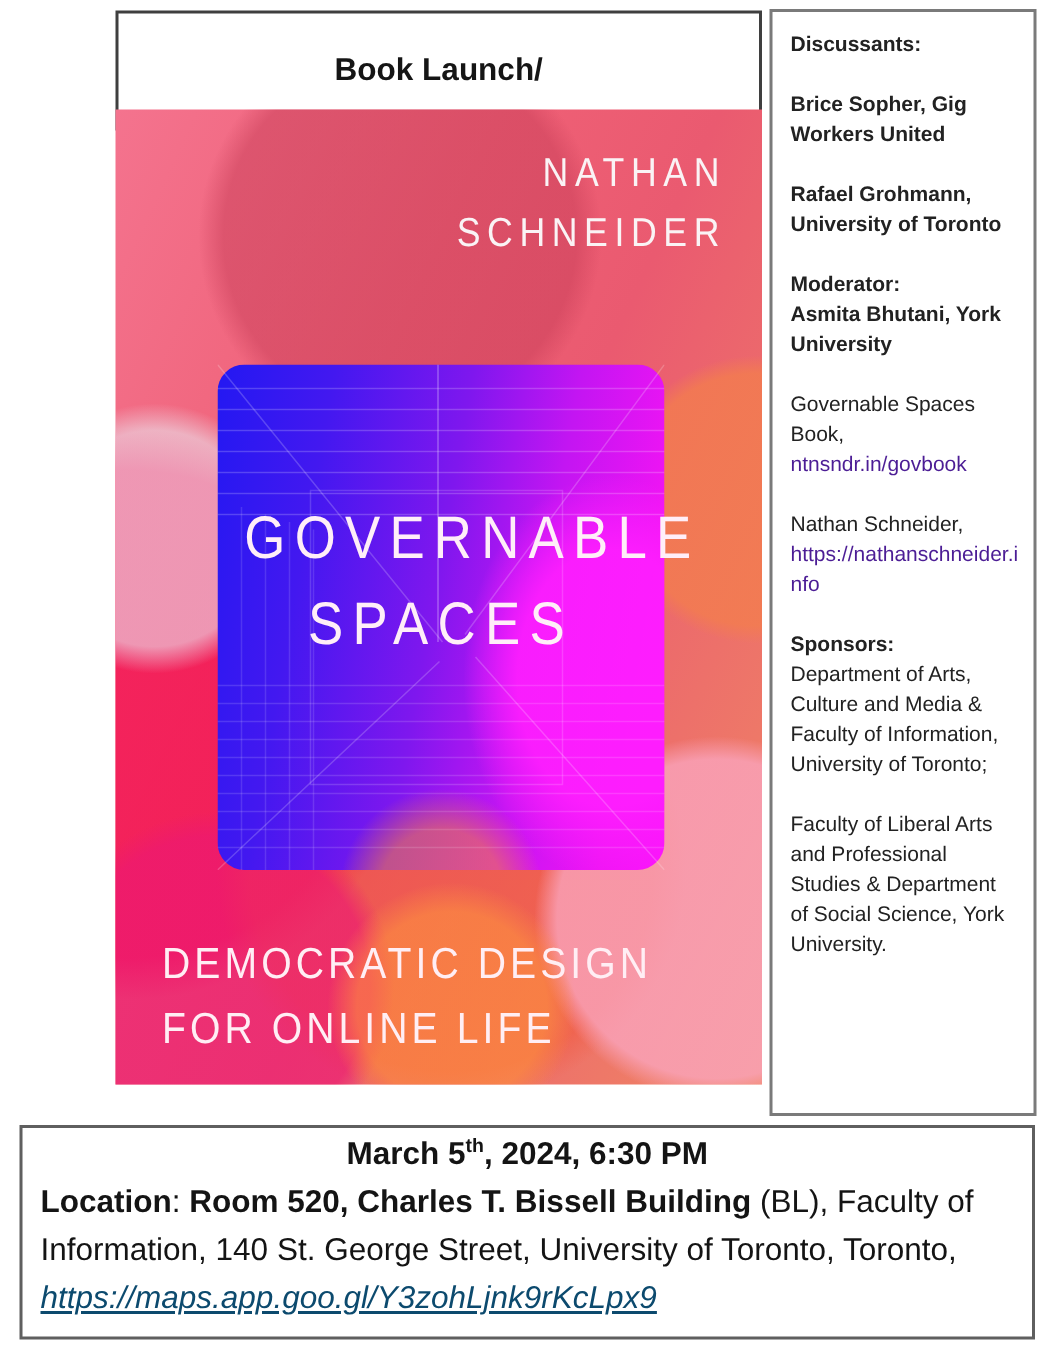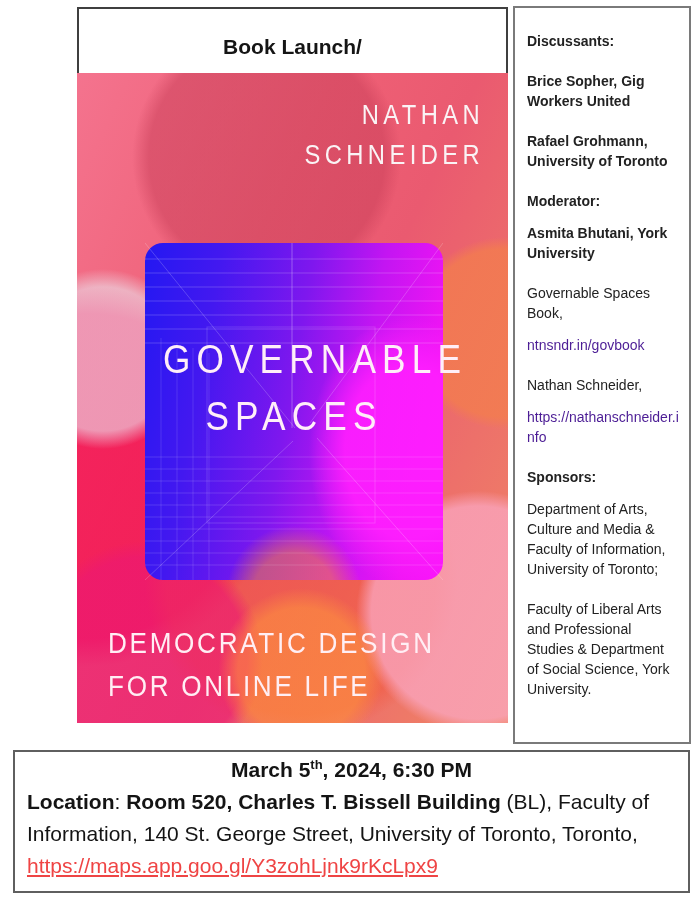--- a/index.html
+++ b/index.html
@@ -53,35 +53,35 @@
     color:#ffeef4;font-size:29px;line-height:43px;font-weight:300;
     letter-spacing:3px;font-stretch:condensed;
     transform:scaleX(0.90);transform-origin:0 50%;white-space:nowrap;
   }
   
   .sidebar{
     position:absolute;left:513px;top:6px;width:178px;height:738px;
     box-sizing:border-box;border:2px solid #7a7a7a;background:#ffffff;
     padding:11px 10px 10px 12px;font-size:14px;line-height:20px;color:#222222;
   }
-  .sb-block{margin:12px 0 20px 0;}
+  .sb-block{margin:0 0 20px 0;}
   .sb-block.tight{margin-bottom:0;}
   .sb-bold{font-weight:bold;}
   .sb-link{color:#4c1d95;word-break:break-all;cursor:pointer;}
   
   .footer-box{
     position:absolute;left:13px;top:750px;width:677px;height:143px;
     box-sizing:border-box;border:2px solid #5f5f5f;background:#ffffff;
     padding:2px 12px 0 12px;font-size:21px;line-height:32px;color:#141414;
   }
   .footer-date{text-align:center;font-weight:bold;margin:0;}
   .footer-date sup{font-size:13px;vertical-align:super;line-height:0;}
   .footer-loc{margin:0;font-weight:400;}
   .footer-loc .b{font-weight:bold;}
-  .footer-link{color:#ef4444;text-decoration:underline;cursor:pointer;}
+  .footer-link{color:#0c4a6e;text-decoration:underline;cursor:pointer;font-style:italic;}
 </style>
 </head>
 <body>
 
 <div class="page">
 
   <div class="header-box">
     <div class="hline">Book Launch/</div>
   </div>
 

